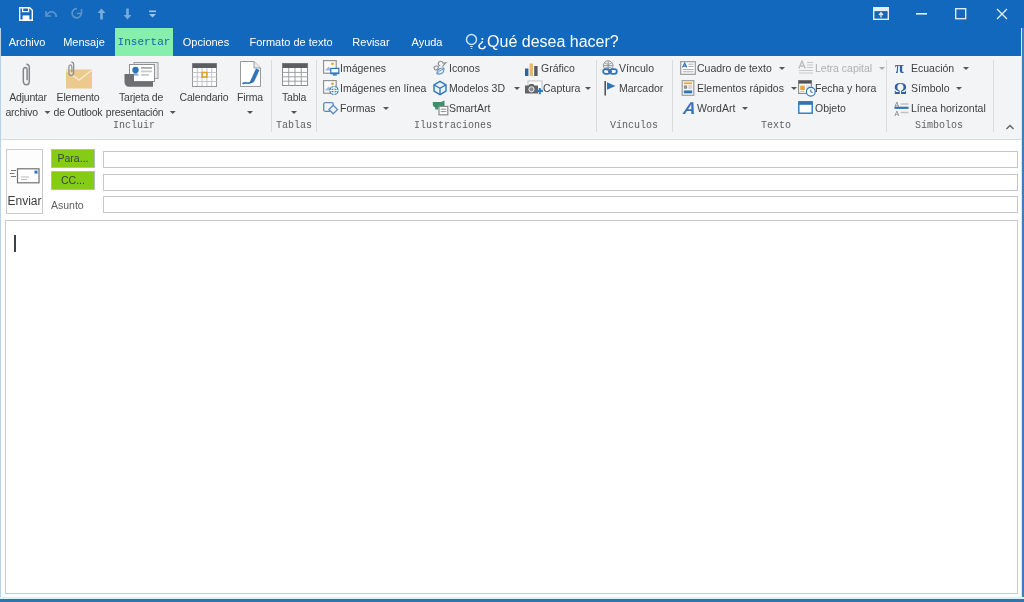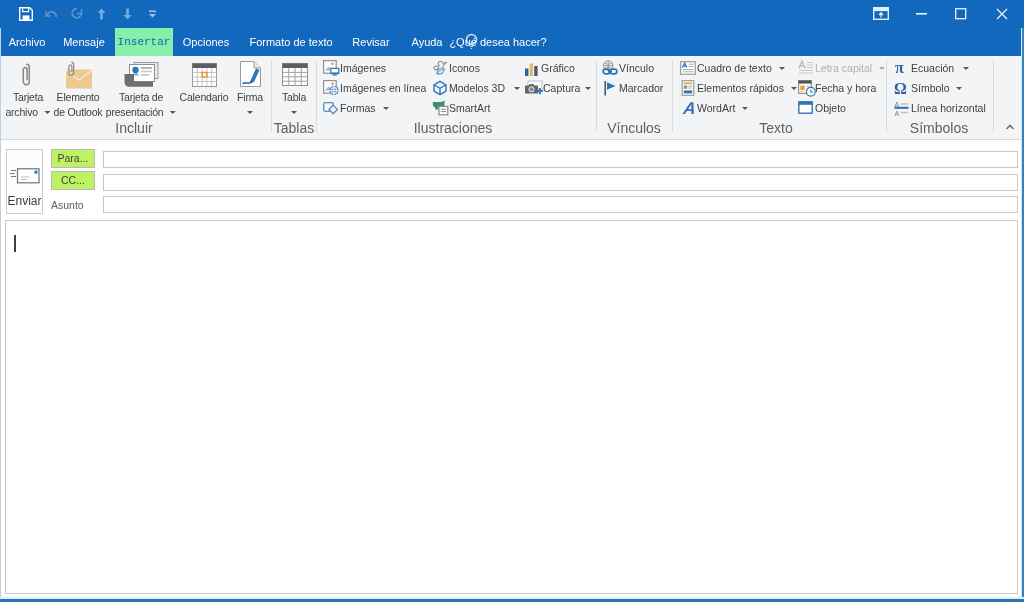--- a/index.html
+++ b/index.html
@@ -11,30 +11,30 @@
 #tabrow { position:absolute; left:0; top:28px; width:1024px; height:28px; background:#1168bd; }
 .tab { position:absolute; top:0; height:28px; line-height:28px; font-size:11px; color:#ffffff; transform:translateX(-50%); white-space:nowrap; }
 #activetab { position:absolute; top:0; height:28px; background:#86efac;font-family:Liberation Mono, monospace; }
 #activetab span { position:absolute; top:0; left:0; right:0; text-align:center; line-height:28px; font-size:11px; color:#1464af; }
 .title { position:absolute; top:0; height:28px; line-height:28px; font-size:11px; color:#ffffff; white-space:nowrap; transform:translateX(-50%); }
 
 #ribbon { position:absolute; left:1px; top:56px; width:1021px; height:84px; background:#f3f4f5; border-bottom:1px solid #d8d9db; }
 .bl1 { position:absolute; top:34px; height:15px; line-height:15px; font-size:10.5px; letter-spacing:-0.2px; color:#3f4042; white-space:nowrap; transform:translateX(-50%); }
 .bl2 { position:absolute; top:49px; height:15px; line-height:15px; font-size:10.5px; letter-spacing:-0.2px; color:#3f4042; white-space:nowrap; transform:translateX(-50%); }
 .gsep { position:absolute; top:4px; width:1px; height:72px; background:#dadbdc; }
-.glabel { position:absolute; top:64px; height:14px; font-size:14px; color:#605f60; transform:translateX(-50%); white-space:nowrap; }
+.glabel { position:absolute; top:64px; height:14px; font-size:10px; color:#605f60; transform:translateX(-50%); white-space:nowrap;font-family:Liberation Mono, monospace; }
 .smallbtn { position:absolute; height:20px; font-size:10.5px; color:#3f4042; line-height:20px; white-space:nowrap; }
 .smallbtn svg { position:absolute; left:0; top:2px; }
 .smallbtn .txt { position:absolute; left:17px; top:0; }
 .darr { display:inline-block; width:0; height:0; border-left:3px solid transparent; border-right:3px solid transparent; border-top:3.5px solid #555659; vertical-align:middle; margin-left:4px; margin-top:-1px;}
 .darr.dis { border-top-color:#a9aaab; }
 
 #composer { position:absolute; left:2px; top:141px; width:1020px; height:79px; background:#ffffff; }
 #sendbtn { position:absolute; left:4px; top:8px; width:37px; height:65px; background:#fdfdfe; border:1px solid #c9cacc; }
-.hbtn { position:absolute; left:49px; width:44px; height:19px; background:#bef264; border:1px solid #b9babc; font-size:10.5px; color:#404143; text-align:center; line-height:17px; }
+.hbtn { position:absolute; left:49px; width:44px; height:19px; background:#84cc16; border:1px solid #b9babc; font-size:10.5px; color:#404143; text-align:center; line-height:17px; }
 .hfield { position:absolute; left:101px; width:915px; height:17px; background:#ffffff; border:1px solid #c6c7c9; }
 
 #mailbody { position:absolute; left:5px; top:220px; width:1013px; height:374px; background:#ffffff; border:1px solid #c9cacb; }
 #cursor { position:absolute; left:8px; top:14px; width:2px; height:17px; background:#404040; }
 
 #frameL { position:absolute; left:0; top:28px; width:1px; height:574px; background:#b9d2e5; }
 #frameR1 { position:absolute; left:1021px; top:28px; width:1px; height:574px; background:#cdeaf6; }
 #frameR2 { position:absolute; left:1022px; top:28px; width:2px; height:574px; background:#3b80bd; }
 #frameB1 { position:absolute; left:0; top:597px; width:1024px; height:2px; background:#d9f1f9; }
 #frameB2 { position:absolute; left:0; top:599px; width:1024px; height:3px; background:#2e74b1; }
@@ -97,21 +97,21 @@
   <div class="tab" style="left:27px">Archivo</div>
   <div class="tab" style="left:84px">Mensaje</div>
   <div class="tab" style="left:206px">Opciones</div>
   <div class="tab" style="left:291px">Formato de texto</div>
   <div class="tab" style="left:371px">Revisar</div>
   <div class="tab" style="left:427px">Ayuda</div>
   <svg class="abs" style="left:465px;top:5px" width="13" height="18" viewBox="0 0 13 18">
     <circle cx="6.5" cy="6.5" r="5" fill="none" stroke="#cfe2f3" stroke-width="1.5"></circle>
     <path d="M4.8 11.5 h3.4 M5.2 13.5 h2.6 M5.8 15.5 h1.4" stroke="#cfe2f3" stroke-width="1.2" fill="none"></path>
   </svg>
-  <div class="tab" style="left:498px;font-size:11px">¿Qué desea hacer?</div>
+  <div class="tab" style="left:548px;font-size:16px">¿Qué desea hacer?</div>
 </div>
 <div id="ribbon">
 
   <div class="gsep" style="left:270px"></div>
   <div class="gsep" style="left:315px"></div>
   <div class="gsep" style="left:595px"></div>
   <div class="gsep" style="left:671px"></div>
   <div class="gsep" style="left:885px"></div>
   <div class="gsep" style="left:992px"></div>
 
@@ -122,21 +122,21 @@
   <div class="glabel" style="left:775px">Texto</div>
   <div class="glabel" style="left:938px">Símbolos</div>
 
   <svg class="abs" style="left:1003px;top:66px" width="12" height="10" viewBox="0 0 12 10">
     <path d="M2.5 7 L6 3.5 L9.5 7" fill="none" stroke="#5e5f61" stroke-width="1.3"></path>
   </svg>
 
   <svg class="abs" style="left:20px;top:6px" width="11" height="26" viewBox="0 0 11 26">
     <path d="M5.3 2.2 C7.2 2.2 8.3 3.7 8.3 5.6 L8.3 19 C8.3 21.2 7 22.8 5.3 22.8 C3.6 22.8 2.3 21.2 2.3 19 L2.3 8 C2.3 6.6 3.1 5.6 4.2 5.6 C5.3 5.6 6.1 6.6 6.1 8 L6.1 18.2" fill="none" stroke="#85868a" stroke-width="1.5"></path>
   </svg>
-  <div class="bl1" style="left:27px">Tarjeta</div>
+  <div class="bl1" style="left:27px">Adjuntar</div>
   <div class="bl2" style="left:27px">archivo <span class="darr"></span></div>
 
   <svg class="abs" style="left:63px;top:3px" width="29" height="30" viewBox="0 0 29 30">
     <rect x="2" y="10.5" width="26" height="19" fill="#ecc98d"></rect>
     <path d="M2 11 L15 21 L28 11" fill="none" stroke="#f7ead2" stroke-width="1.4"></path>
     <path d="M7.3 3.2 C8.8 3.2 9.7 4.4 9.7 5.9 L9.7 13.5 C9.7 15.2 8.7 16.4 7.3 16.4 C5.9 16.4 4.9 15.2 4.9 13.5 L4.9 7.8 C4.9 6.7 5.5 5.9 6.4 5.9 C7.3 5.9 7.9 6.7 7.9 7.8 L7.9 13" fill="none" stroke="#8b8c8f" stroke-width="1.2"></path>
   </svg>
   <div class="bl1" style="left:77px">Elemento</div>
   <div class="bl2" style="left:77px">de Outlook</div>
 

